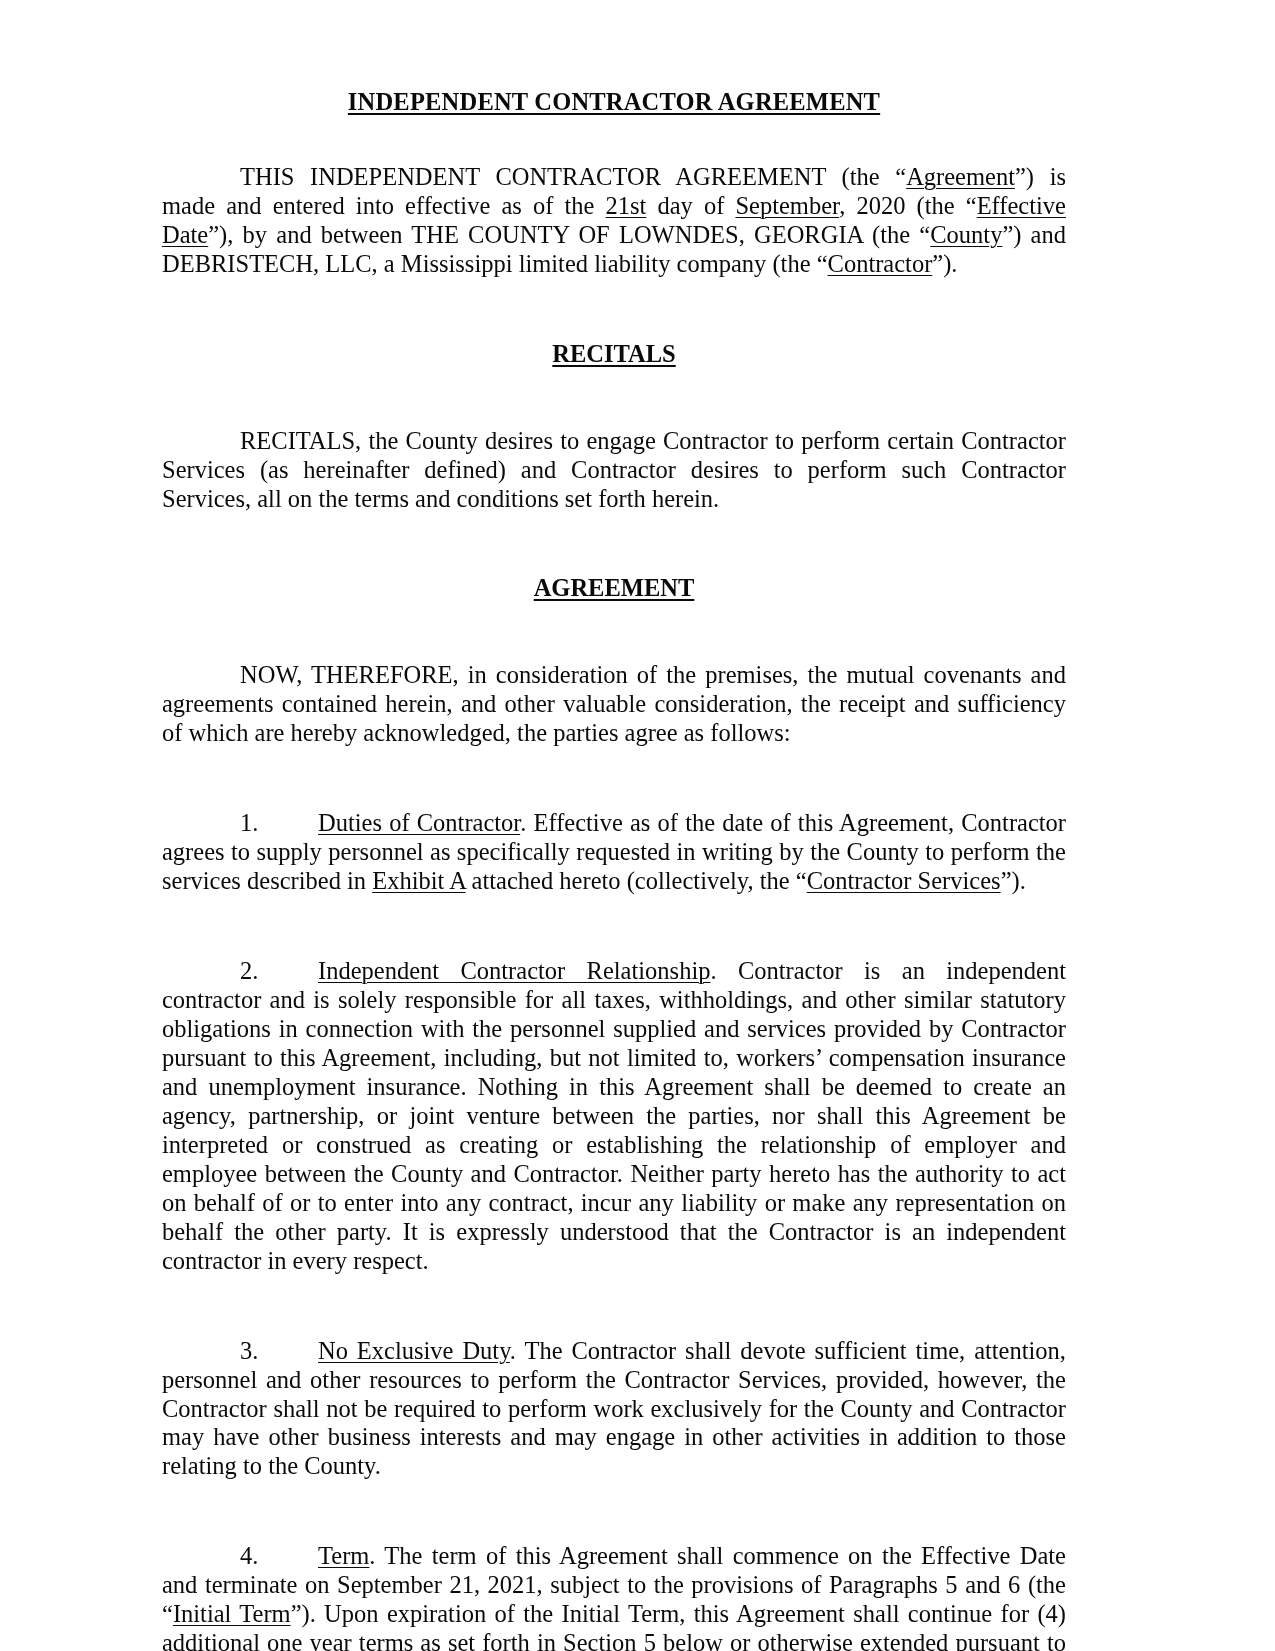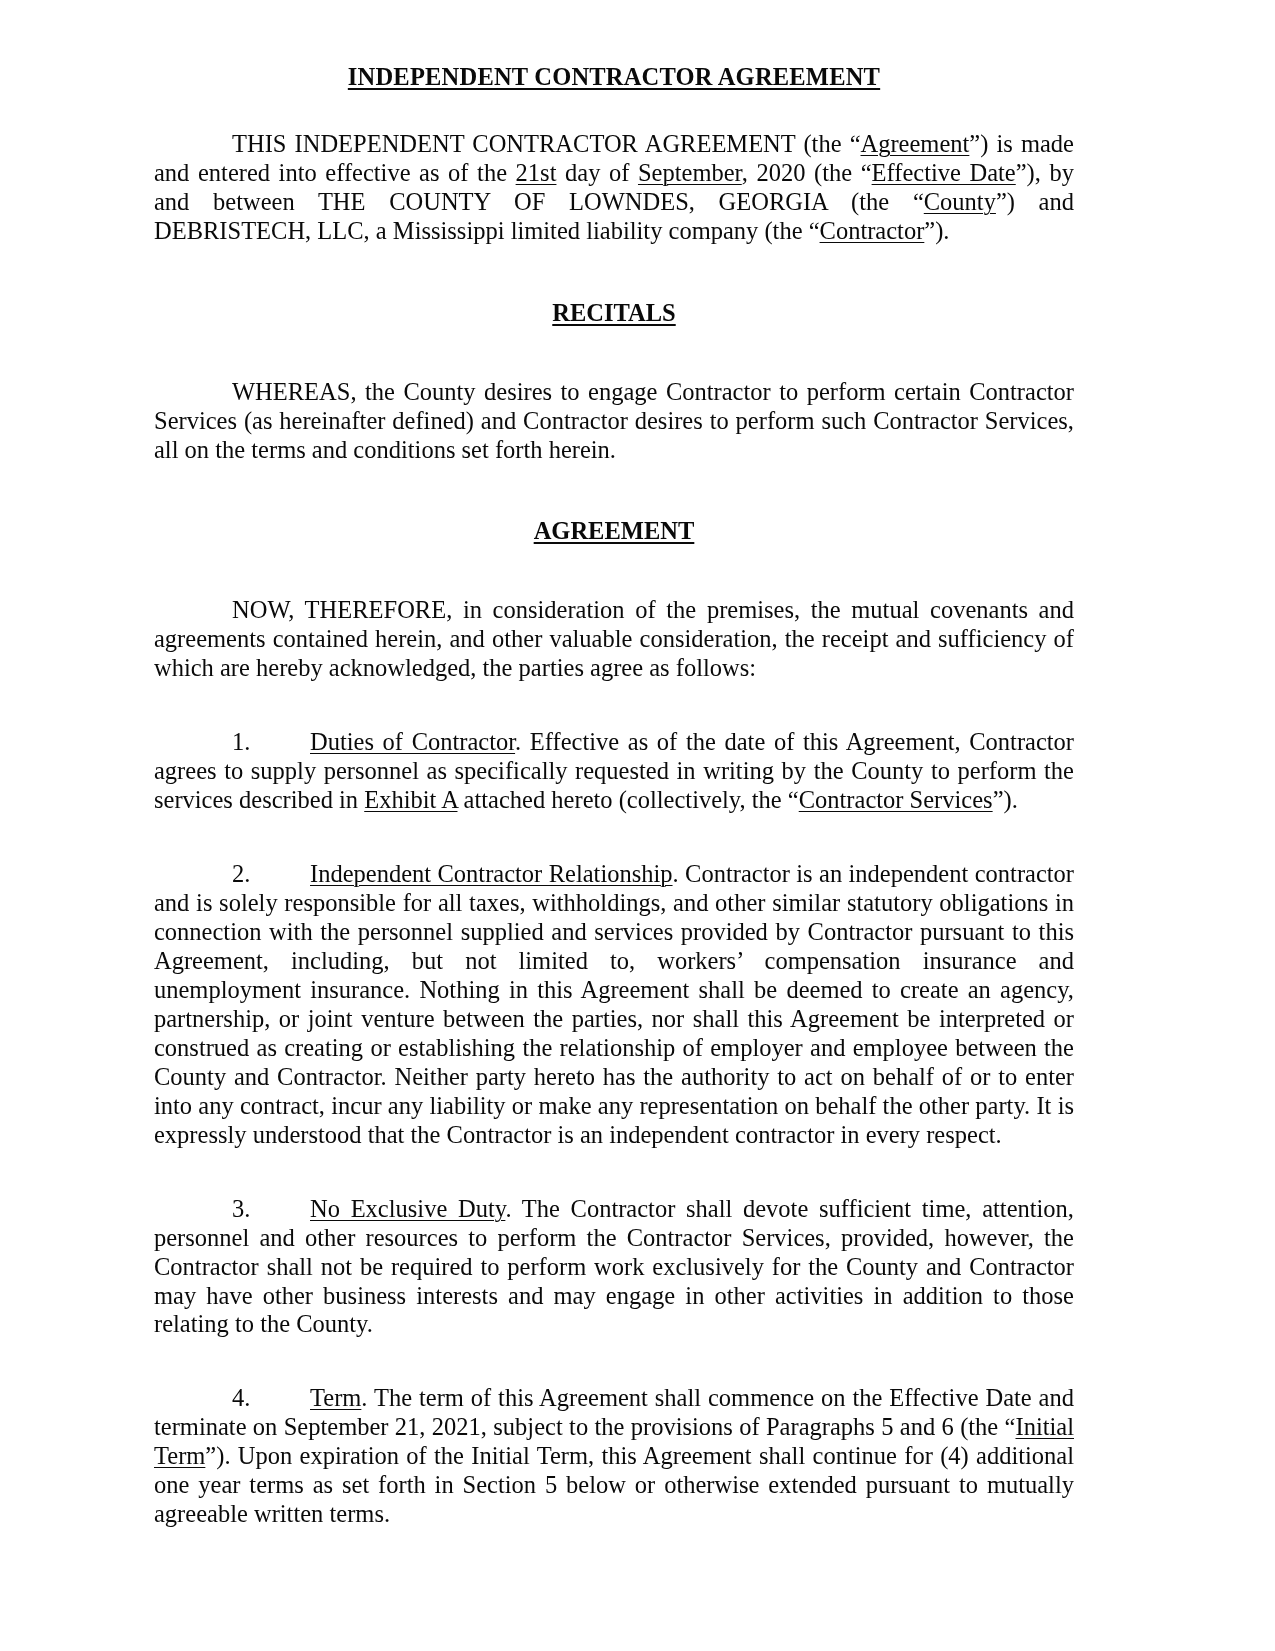--- a/index.html
+++ b/index.html
@@ -26,21 +26,21 @@
     left: 150px;
     top: 0;
     width: 928px;
   }
   .doc-title {
     text-align: center;
     font-weight: bold;
     font-size: 24.5px;
     letter-spacing: 0.2px;
     margin: 0;
-    padding-top: 63px;
+    padding-top: 88px;
     line-height: 1.18;
   }
   .doc-title .u {
     text-decoration: underline;
     text-underline-offset: 3px;
   }
   .section-head {
     text-align: center;
     font-size: 24.5px;
     margin: 12px;
@@ -48,21 +48,21 @@
   }
   .section-head .u {
     text-decoration: underline;
     text-underline-offset: 3px;
   }
   p.body-par {
     font-size: 24.5px;
     line-height: 1.182;
     text-align: justify;
     text-justify: inter-word;
-    margin: 4px;
+    margin: 12px;
     text-indent: 0;
     hyphens: none;
   }
   .lead {
     display: inline-block;
     width: 78px;
   }
   .num {
     display: inline-block;
     width: 78px;
@@ -87,21 +87,21 @@
     <div class="gap-lg"></div>
 
     <p class="body-par"><span class="lead"></span><span>THIS INDEPENDENT CONTRACTOR AGREEMENT (the “</span><u>Agreement</u><span>”) is made and entered into effective as of the </span><u>21st</u><span> day of </span><u>September</u><span>, 2020 (the “</span><u>Effective Date</u><span>”), by and between THE COUNTY OF LOWNDES, GEORGIA (the “</span><u>County</u><span>”) and DEBRISTECH, LLC, a Mississippi limited liability company (the “</span><u>Contractor</u><span>”).</span></p>
 
     <div class="gap-xl"></div>
 
     <h2 class="section-head"><span class="u">RECITALS</span></h2>
 
     <div class="gap-lg"></div>
 
-    <p class="body-par"><span class="lead"></span><span>WHEREAS, the County desires to engage Contractor to perform certain Contractor Services (as hereinafter defined) and Contractor desires to perform such Contractor Services, all on the terms and conditions set forth herein.</span></p>
+    <p class="body-par"><span class="lead"></span><span>RECITALS, the County desires to engage Contractor to perform certain Contractor Services (as hereinafter defined) and Contractor desires to perform such Contractor Services, all on the terms and conditions set forth herein.</span></p>
 
     <div class="gap-xl"></div>
 
     <h2 class="section-head"><span class="u">AGREEMENT</span></h2>
 
     <div class="gap-lg"></div>
 
     <p class="body-par"><span class="lead"></span><span>NOW, THEREFORE, in consideration of the premises, the mutual covenants and agreements contained herein, and other valuable consideration, the receipt and sufficiency of which are hereby acknowledged, the parties agree as follows:</span></p>
 
     <div class="gap-xl"></div>

